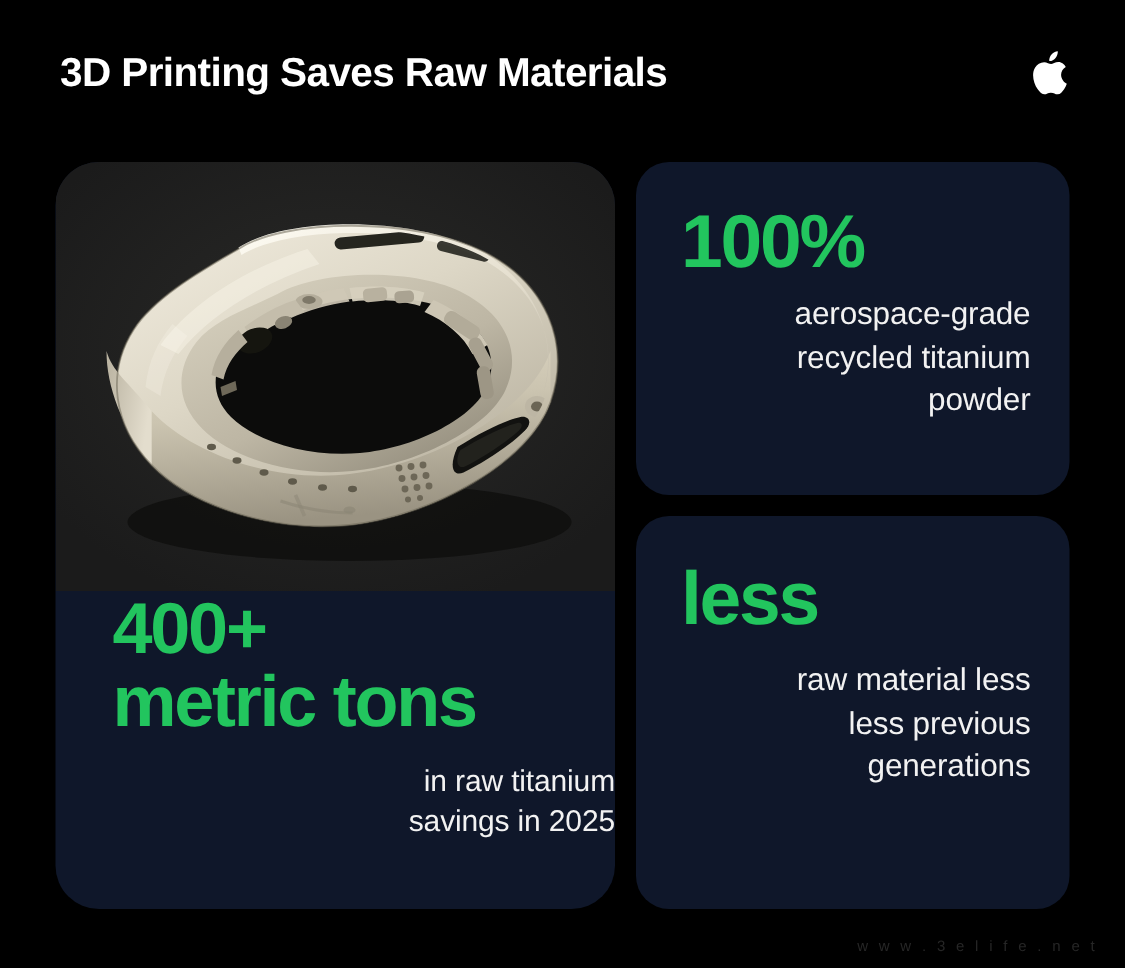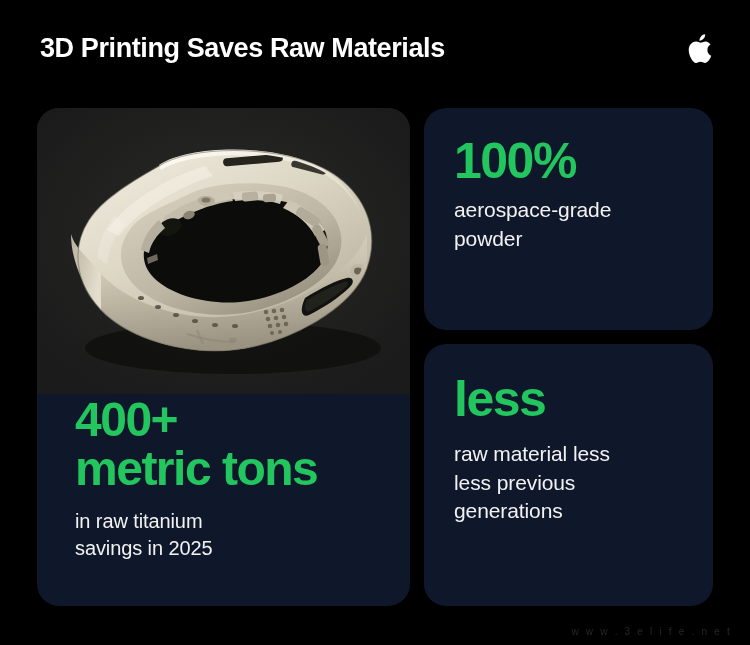--- a/index.html
+++ b/index.html
@@ -69,20 +69,21 @@
     overflow: hidden;
     box-sizing: border-box;
   }
   .card-hero {
     grid-column: 1;
     grid-row: 1 / span 2;
     display: flex;
     flex-direction: column;
     justify-content: flex-start;
     padding: 0;
+    border-radius: 29px;
   }
   .card-stat-top { grid-column: 2; grid-row: 1; padding: 28px 26px 22px 30px; }
   .card-stat-bottom { grid-column: 2; grid-row: 2; padding: 30px 26px 22px 30px; }
 
   
   .hero-image-wrap {
     position: relative;
     width: 100%;
     height: 286px;
     flex: 0 0 auto;
@@ -102,20 +103,21 @@
   .hero-text .stat-big {
     font-size: 48px;
     line-height: 1.02;
   }
   .stat-sub {
     color: #f2f2f2;
     font-size: 20px;
     line-height: 1.36;
     font-weight: normal;
     letter-spacing: -0.1px;
+    text-align: right;
   }
   .hero-text .stat-sub { margin-top: 14px; }
 
   .card-stat-top .stat-big { font-size: 50px; line-height: 1.0; }
   .card-stat-top .stat-sub { margin-top: 10px; font-size: 21px; }
 
   .card-stat-bottom .stat-big { font-size: 50px; line-height: 1.0; }
   .card-stat-bottom .stat-sub { margin-top: 16px; font-size: 21px; }
 
   .stat-line { display: block; }
@@ -276,20 +278,21 @@
         </div>
       </div>
     </div>
 
     <div class="card card-stat-top">
       <div class="stat-big">
         <span class="stat-line">100%</span>
       </div>
       <div class="stat-sub">
         <span class="stat-line">aerospace-grade</span>
+        <span class="stat-line">recycled titanium</span>
         <span class="stat-line">powder</span>
       </div>
     </div>
 
     <div class="card card-stat-bottom">
       <div class="stat-big">
         <span class="stat-line">less</span>
       </div>
       <div class="stat-sub">
         <span class="stat-line">raw material less</span>

